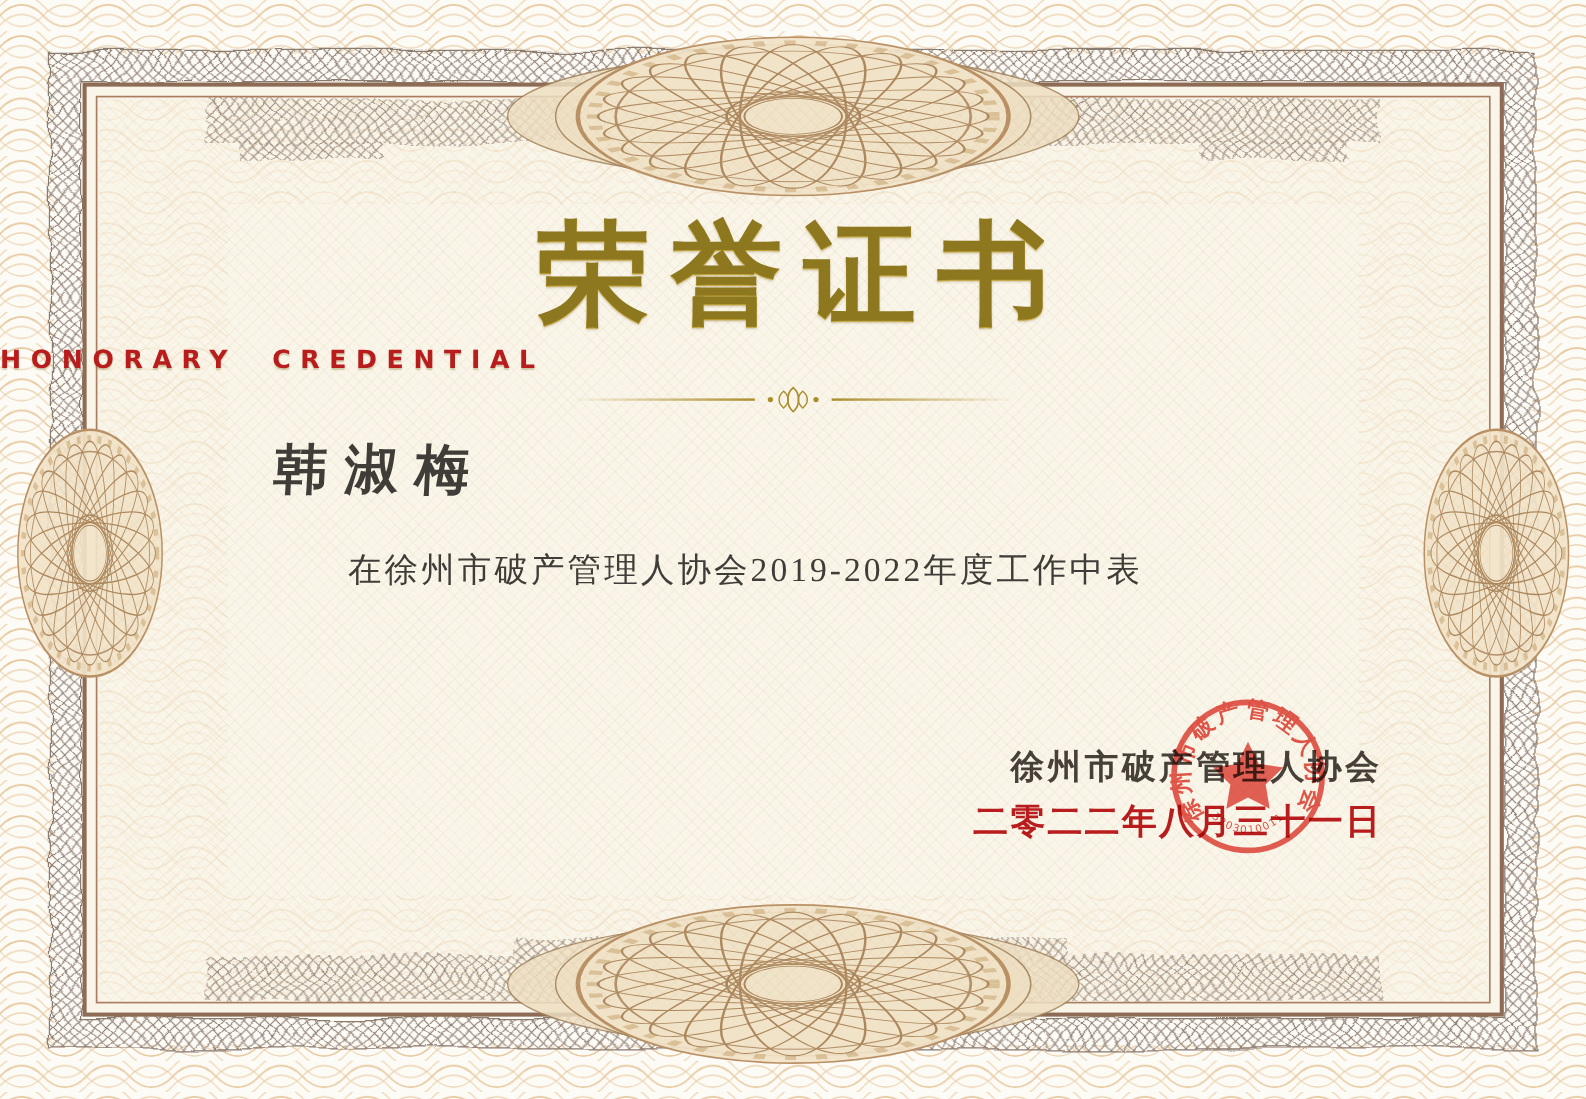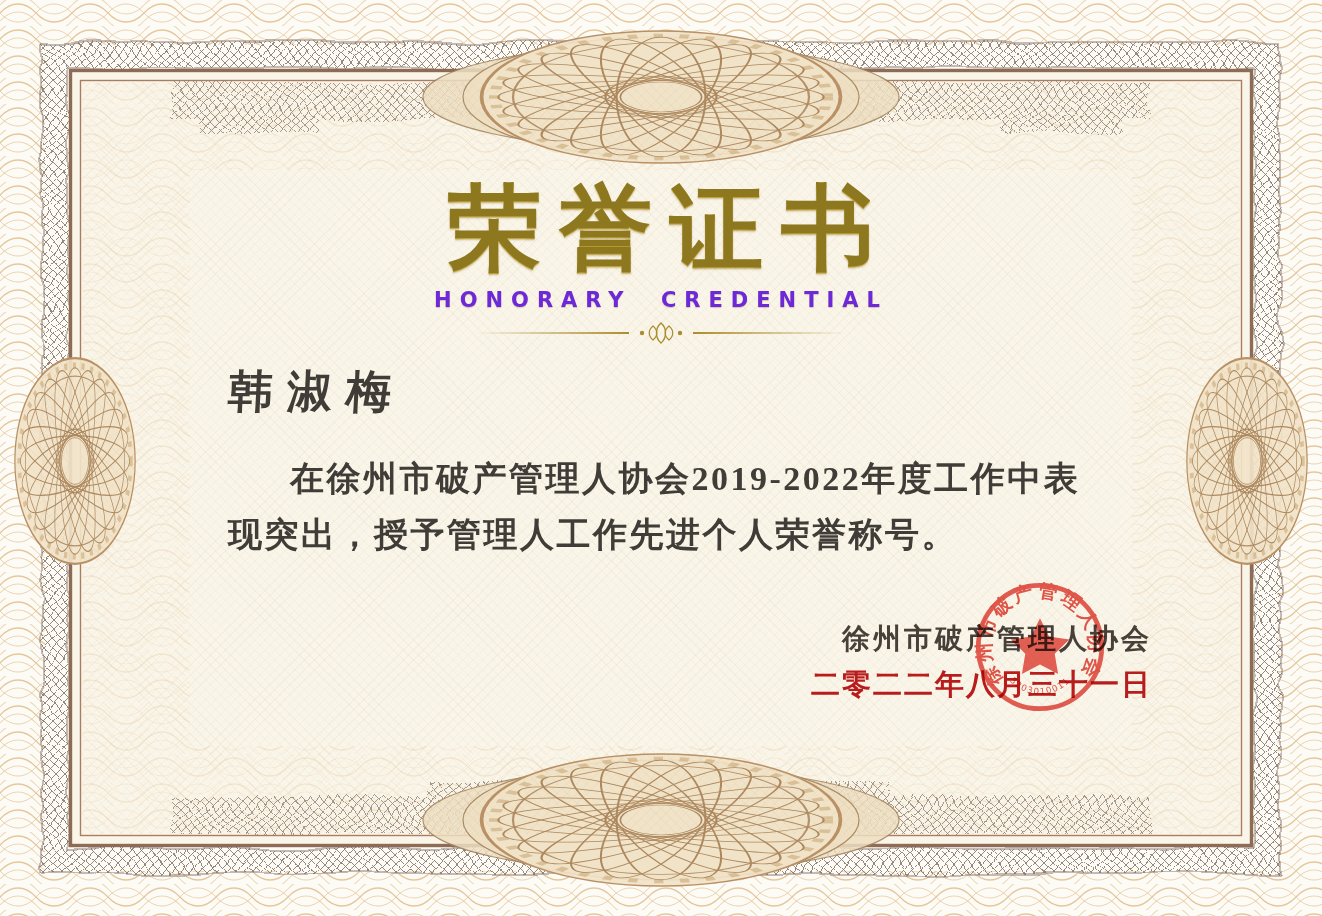--- a/index.html
+++ b/index.html
@@ -21,24 +21,24 @@
   .content{position:absolute;left:0;top:0;width:1322px;height:916px;z-index:2;}
 
   .title{
     position:absolute;top:166px;left:0;right:0;text-align:center;
     font-family:"DejaVu Sans","Liberation Sans",sans-serif;
     font-weight:900;font-size:93px;letter-spacing:18px;padding-left:18px;
     color:#8d7820;
     text-shadow:0 1px 0 #c4a435, 0 2px 2px rgba(110,90,15,.35);
   }
   .subtitle{
-    position:absolute;top:288px;left:0;right:0;text-align:center;
+    position:absolute;top:288px;left:0;right:0;
     font-family:"DejaVu Sans","Liberation Sans",sans-serif;
     font-weight:bold;font-size:21px;letter-spacing:8px;word-spacing:14px;
-    color:#6d28d9;text-shadow:0 1px 1px rgba(120,95,20,.3);
+    color:#b91c1c;text-shadow:0 1px 1px rgba(120,95,20,.3);
   }
   .divider{
     position:absolute;top:322px;left:50%;transform:translateX(-50%);
     width:372px;height:22px;display:flex;align-items:center;
   }
   .divider .line{flex:1;height:2px;}
   .divider .line.l{background:linear-gradient(90deg,rgba(171,141,44,0),#ab8d2c);}
   .divider .line.r{background:linear-gradient(270deg,rgba(171,141,44,0),#ab8d2c);}
 
   .salutation-line{
@@ -46,22 +46,22 @@
     color:#403d39;display:flex;align-items:baseline;
   }
   .recipient-name{
     font-size:45px;font-weight:bold;letter-spacing:14px;
     font-family:"Liberation Serif","DejaVu Serif",serif;
     transform:skewX(-3deg);
   }
   .salutation{font-size:37px;font-weight:bold;margin-left:24px;letter-spacing:4px;}
 
   .body-line{
-    position:absolute;color:#403d39;font-weight:bold;
-    font-size:34px;letter-spacing:2.5px;white-space:nowrap;text-align:right;
+    position:absolute;color:#403d39;font-weight:normal;
+    font-size:28px;letter-spacing:2.5px;white-space:nowrap;text-align:right;
   }
   .bl0{top:456px;left:290px;}
   .bl1{top:512px;left:228px;}
   .bl2{top:567px;left:286px;}
 
   .issuer{
     position:absolute;top:620px;right:170px;
     font-size:28px;font-weight:bold;letter-spacing:3px;color:#474039;
   }
   .issue-date{
@@ -173,21 +173,20 @@
         <circle cx="51" cy="11" r="2.2" fill="#ab8d2c"></circle>
       </svg>
       <div class="line r"></div>
     </div>
 
     <div class="salutation-line">
       <span class="recipient-name">韩淑梅</span>
     </div>
 
     <div class="body-line bl0">在徐州市破产管理人协会2019-2022年度工作中表</div>
-    <div class="body-line bl1">现突出，授予管理人工作先进个人荣誉称号。</div>
 
     <div class="issuer">徐州市破产管理人协会</div>
     <div class="issue-date">二零二二年八月三十一日</div>
   </div>
 
   <svg class="seal" width="144" height="144" viewBox="0 0 140 140">
     <defs>
       <path id="sealRingPath" d="M36.1,103.9 A48,48 0 1 1 103.9,103.9" fill="none"></path>
       <path id="sealSerialPath" d="M38,100 A40,40 0 0 0 102,100" fill="none"></path>
     </defs>

